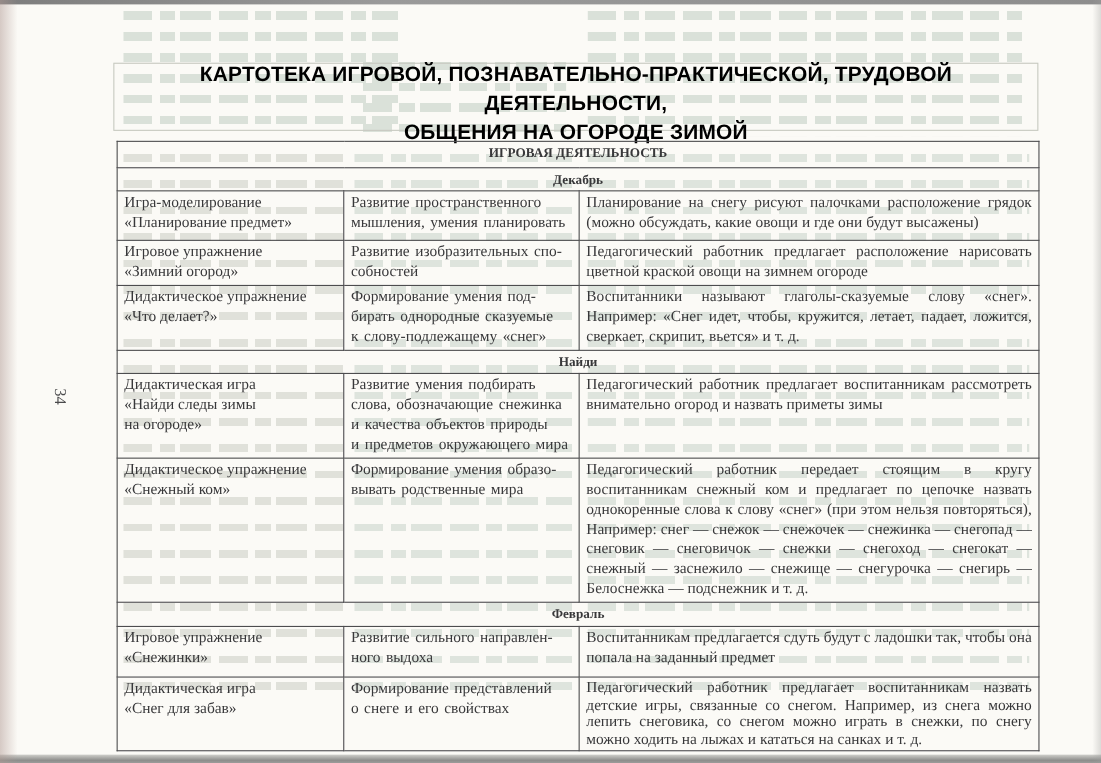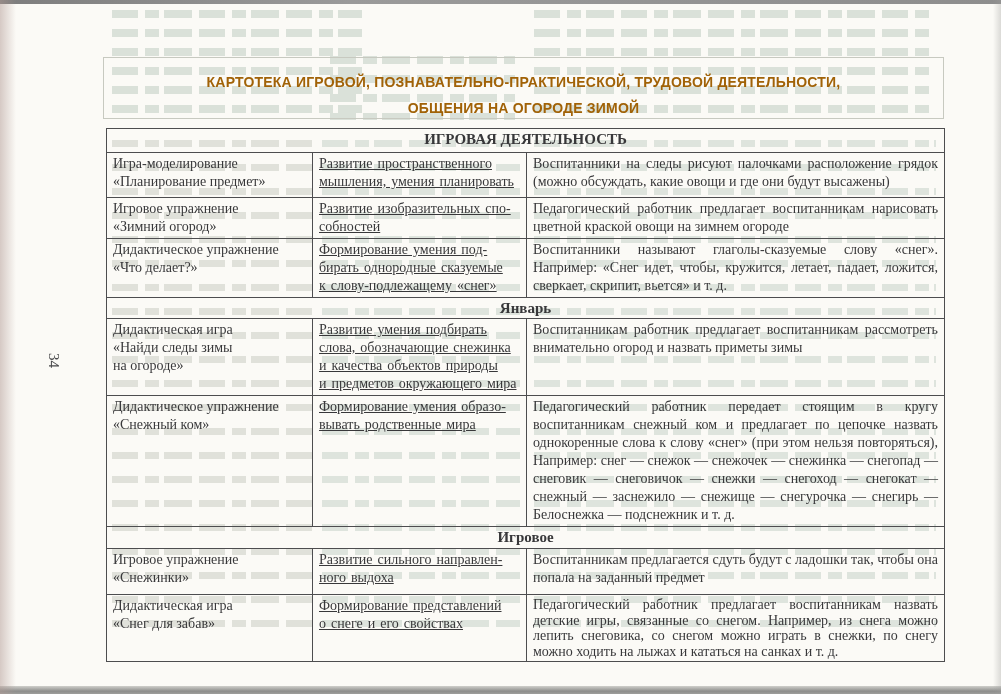--- a/index.html
+++ b/index.html
@@ -20,29 +20,29 @@
     background:repeating-linear-gradient(180deg,currentColor 0 7px,transparent 7px 24px);
     -webkit-mask-image:repeating-linear-gradient(90deg,#000 0 26px,transparent 26px 33px,#000 33px 47px,transparent 47px 52px,#000 52px 80px,transparent 80px 87px);
             mask-image:repeating-linear-gradient(90deg,#000 0 26px,transparent 26px 33px,#000 33px 47px,transparent 47px 52px,#000 52px 80px,transparent 80px 87px);}
   .ghost.dense{background:repeating-linear-gradient(180deg,currentColor 0 8px,transparent 8px 19px);opacity:.34;}
   
   .page-number{position:absolute;left:46px;top:352px;font-size:15px;color:#4a4a4c;
                transform:rotate(90deg);transform-origin:center;}
   
   .title-box{position:absolute;left:103px;top:57px;width:839px;height:60px;
              border:1px solid #c7c9c0;display:flex;align-items:center;justify-content:center;background:transparent;}
-  .title{font-family:"Liberation Sans",sans-serif;font-weight:bold;font-size:14px;
-         line-height:26px;text-align:center;white-space:pre-line;color:#a16207;letter-spacing:.2px;margin-top:13px;}
+  .title{font-family:"Liberation Sans",sans-serif;font-weight:bold;font-size:19px;
+         line-height:26px;text-align:center;white-space:pre-line;color:#000000;letter-spacing:.2px;margin-top:13px;}
   
   .activity-table{position:absolute;left:106px;top:128px;width:838px;
                   border-collapse:collapse;table-layout:fixed;font-size:14px;line-height:18px;}
   .activity-table td{border:1px solid #4d4d4f;vertical-align:top;padding:2px 6px 2px;background:transparent;}
-  .section-row td,.month-row td{font-weight:bold;text-align:center;padding:1px 2px;font-size:15px;}
+  .section-row td,.month-row td{font-weight:bold;text-align:center;padding:1px 2px;font-size:12px;}
   .cell-activity{white-space:pre-line;}
-  .cell-goal{white-space:pre-line;word-spacing:1.5px;text-decoration:underline;}
+  .cell-goal{white-space:pre-line;word-spacing:1.5px;}
   .cell-desc{text-align:justify;}
   .tight{line-height:15.5px;}
 </style>
 </head>
 <body>
 
 <div class="page">
 
   <div class="edge-top"></div>
   <div class="edge-bottom"></div>
@@ -67,66 +67,69 @@
     <colgroup>
         <col style="width:206px">
         <col style="width:214px">
         <col style="width:418px">
       </colgroup>
     <tbody>
       <tr class="section-row" style="height:24px">
         <td colspan="3">ИГРОВАЯ ДЕЯТЕЛЬНОСТЬ</td>
       </tr>
 
+      <tr class="month-row" style="height:20px">
+        <td colspan="3">Декабрь</td>
+      </tr>
       <tr style="height:45px">
         <td class="cell-activity">Игра-моделирование
 «Планирование предмет»</td>
         <td class="cell-goal">Развитие пространственного
 мышления, умения планировать</td>
-        <td class="cell-desc">Воспитанники на следы рисуют палочками расположение грядок (можно обсуждать, какие овощи и где они будут высажены)</td>
+        <td class="cell-desc">Планирование на снегу рисуют палочками расположение грядок (можно обсуждать, какие овощи и где они будут высажены)</td>
       </tr>
       <tr style="height:38px">
         <td class="cell-activity">Игровое упражнение
 «Зимний огород»</td>
         <td class="cell-goal">Развитие изобразительных спо-
 собностей</td>
-        <td class="cell-desc">Педагогический работник предлагает воспитанникам нарисовать цветной краской овощи на зимнем огороде</td>
+        <td class="cell-desc">Педагогический работник предлагает расположение нарисовать цветной краской овощи на зимнем огороде</td>
       </tr>
       <tr style="height:58px">
         <td class="cell-activity">Дидактическое упражнение
 «Что делает?»</td>
         <td class="cell-goal">Формирование умения под-
 бирать однородные сказуемые
 к слову-подлежащему «снег»</td>
         <td class="cell-desc">Воспитанники называют глаголы-сказуемые слову «снег». Например: «Снег идет, чтобы, кружится, летает, падает, ложится, сверкает, скрипит, вьется» и т. д.</td>
       </tr>
 
       <tr class="month-row" style="height:20px">
-        <td colspan="3">Январь</td>
+        <td colspan="3">Найди</td>
       </tr>
       <tr style="height:72px">
         <td class="cell-activity">Дидактическая игра
 «Найди следы зимы
 на огороде»</td>
         <td class="cell-goal">Развитие умения подбирать
 слова, обозначающие снежинка
 и качества объектов природы
 и предметов окружающего мира</td>
-        <td class="cell-desc">Воспитанникам работник предлагает воспитанникам рассмотреть внимательно огород и назвать приметы зимы</td>
+        <td class="cell-desc">Педагогический работник предлагает воспитанникам рассмотреть внимательно огород и назвать приметы зимы</td>
       </tr>
       <tr style="height:114px">
         <td class="cell-activity">Дидактическое упражнение
 «Снежный ком»</td>
         <td class="cell-goal">Формирование умения образо-
 вывать родственные мира</td>
         <td class="cell-desc">Педагогический работник передает стоящим в кругу воспитанникам снежный ком и предлагает по цепочке назвать однокоренные слова к слову «снег» (при этом нельзя повторяться), Например: снег — снежок — снежочек — снежинка — снегопад — снеговик — снеговичок — снежки — снегоход — снегокат — снежный — заснежило — снежище — снегурочка — снегирь — Белоснежка — подснежник и т. д.</td>
       </tr>
 
       <tr class="month-row" style="height:22px">
-        <td colspan="3">Игровое</td>
+        <td colspan="3">Февраль</td>
       </tr>
       <tr style="height:46px">
         <td class="cell-activity">Игровое упражнение
 «Снежинки»</td>
         <td class="cell-goal">Развитие сильного направлен-
 ного выдоха</td>
         <td class="cell-desc">Воспитанникам предлагается сдуть будут с ладошки так, чтобы она попала на заданный предмет</td>
       </tr>
       <tr style="height:60px">
         <td class="cell-activity">Дидактическая игра

